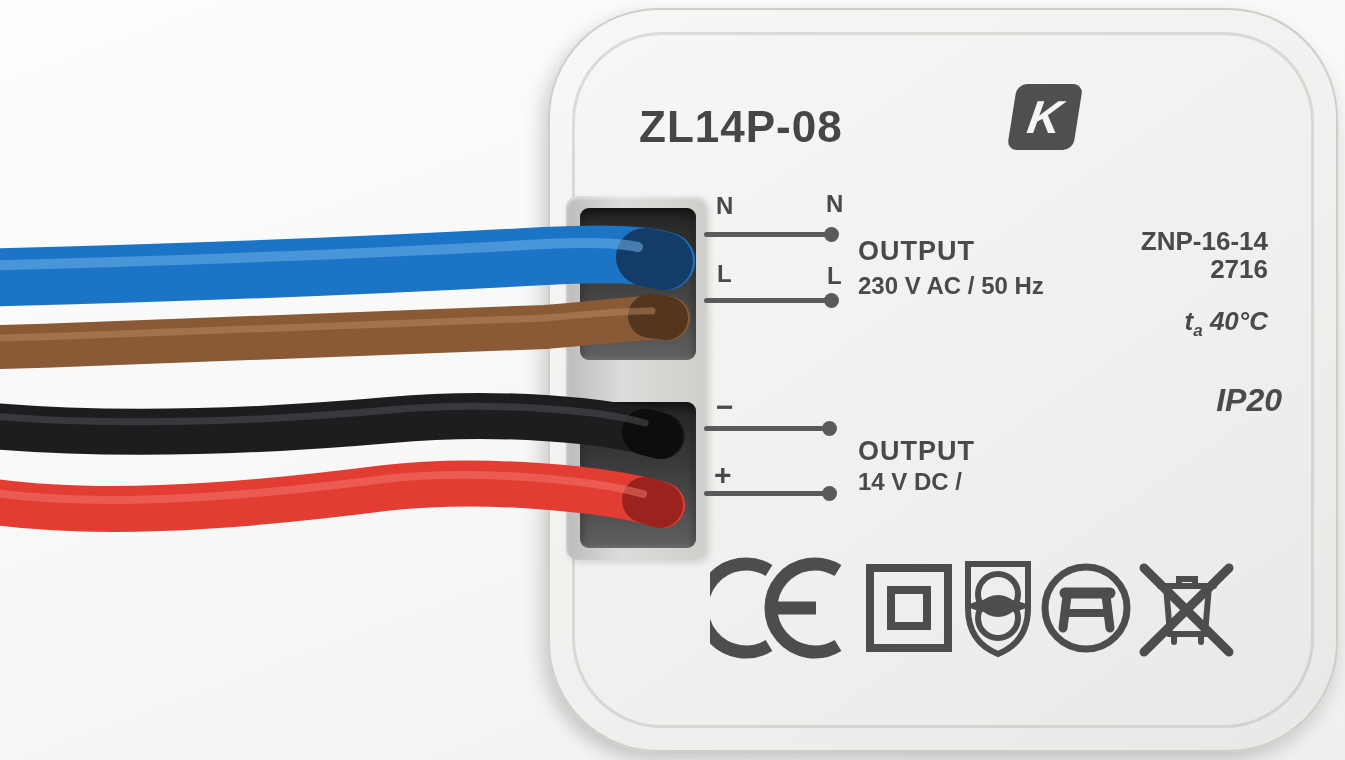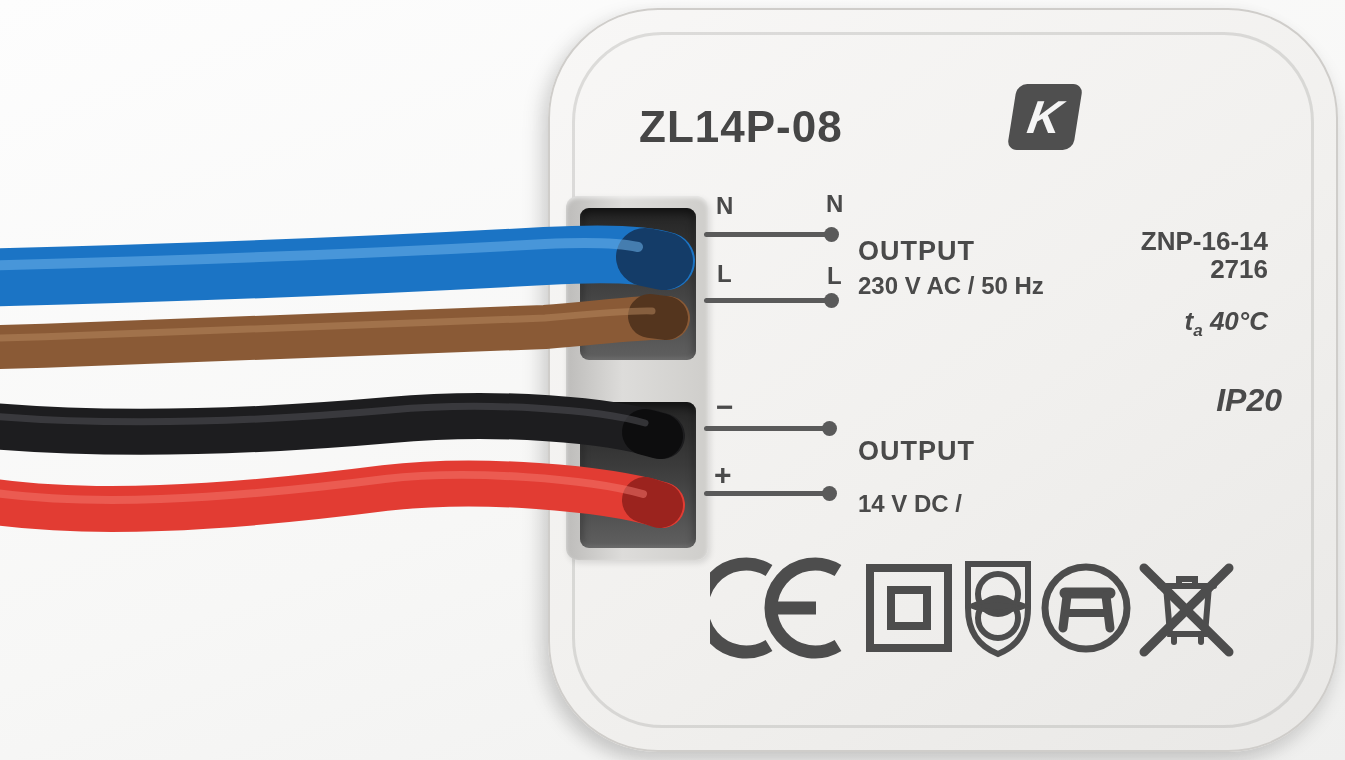--- a/index.html
+++ b/index.html
@@ -80,21 +80,21 @@
   <div class="abs schem-line" style="left:704px;top:298px;width:124px;"></div>
   <div class="abs schem-dot" style="left:824px;top:293px;"></div>
   <div class="abs txt lbl-md" style="left:858px;top:238px;">OUTPUT</div>
   <div class="abs txt lbl-sm" style="left:858px;top:274px;">230 V AC / 50 Hz</div>
 
   <div class="abs txt lbl-sign" style="left:716px;top:392px;">−</div>
   <div class="abs schem-line" style="left:704px;top:426px;width:122px;"></div>
   <div class="abs schem-dot" style="left:822px;top:421px;"></div>
   <div class="abs txt lbl-md" style="left:858px;top:438px;">OUTPUT</div>
   <div class="abs txt lbl-sign" style="left:714px;top:460px;">+</div>
-  <div class="abs txt lbl-sm" style="left:858px;top:492px;">14 V DC /</div>
+  <div class="abs txt lbl-sm" style="left:858px;top:470px;">14 V DC /</div>
   <div class="abs schem-line" style="left:704px;top:491px;width:122px;"></div>
   <div class="abs schem-dot" style="left:822px;top:486px;"></div>
 
   <div class="abs txt ratings" style="right:77px;top:228px;">ZNP-16-14</div>
   <div class="abs txt ratings" style="right:77px;top:256px;">2716</div>
   <div class="abs txt ratings" style="right:77px;top:308px;font-style:italic;"><span>t</span><span class="sub">a</span>&nbsp;<span>40°C</span></div>
   <div class="abs txt ratings" style="right:63px;top:384px;font-size:32px;font-style:italic;">IP20</div>
 
   <div class="sym" style="left:710px;">
     <svg width="146" height="104" viewBox="0 0 146 104">

